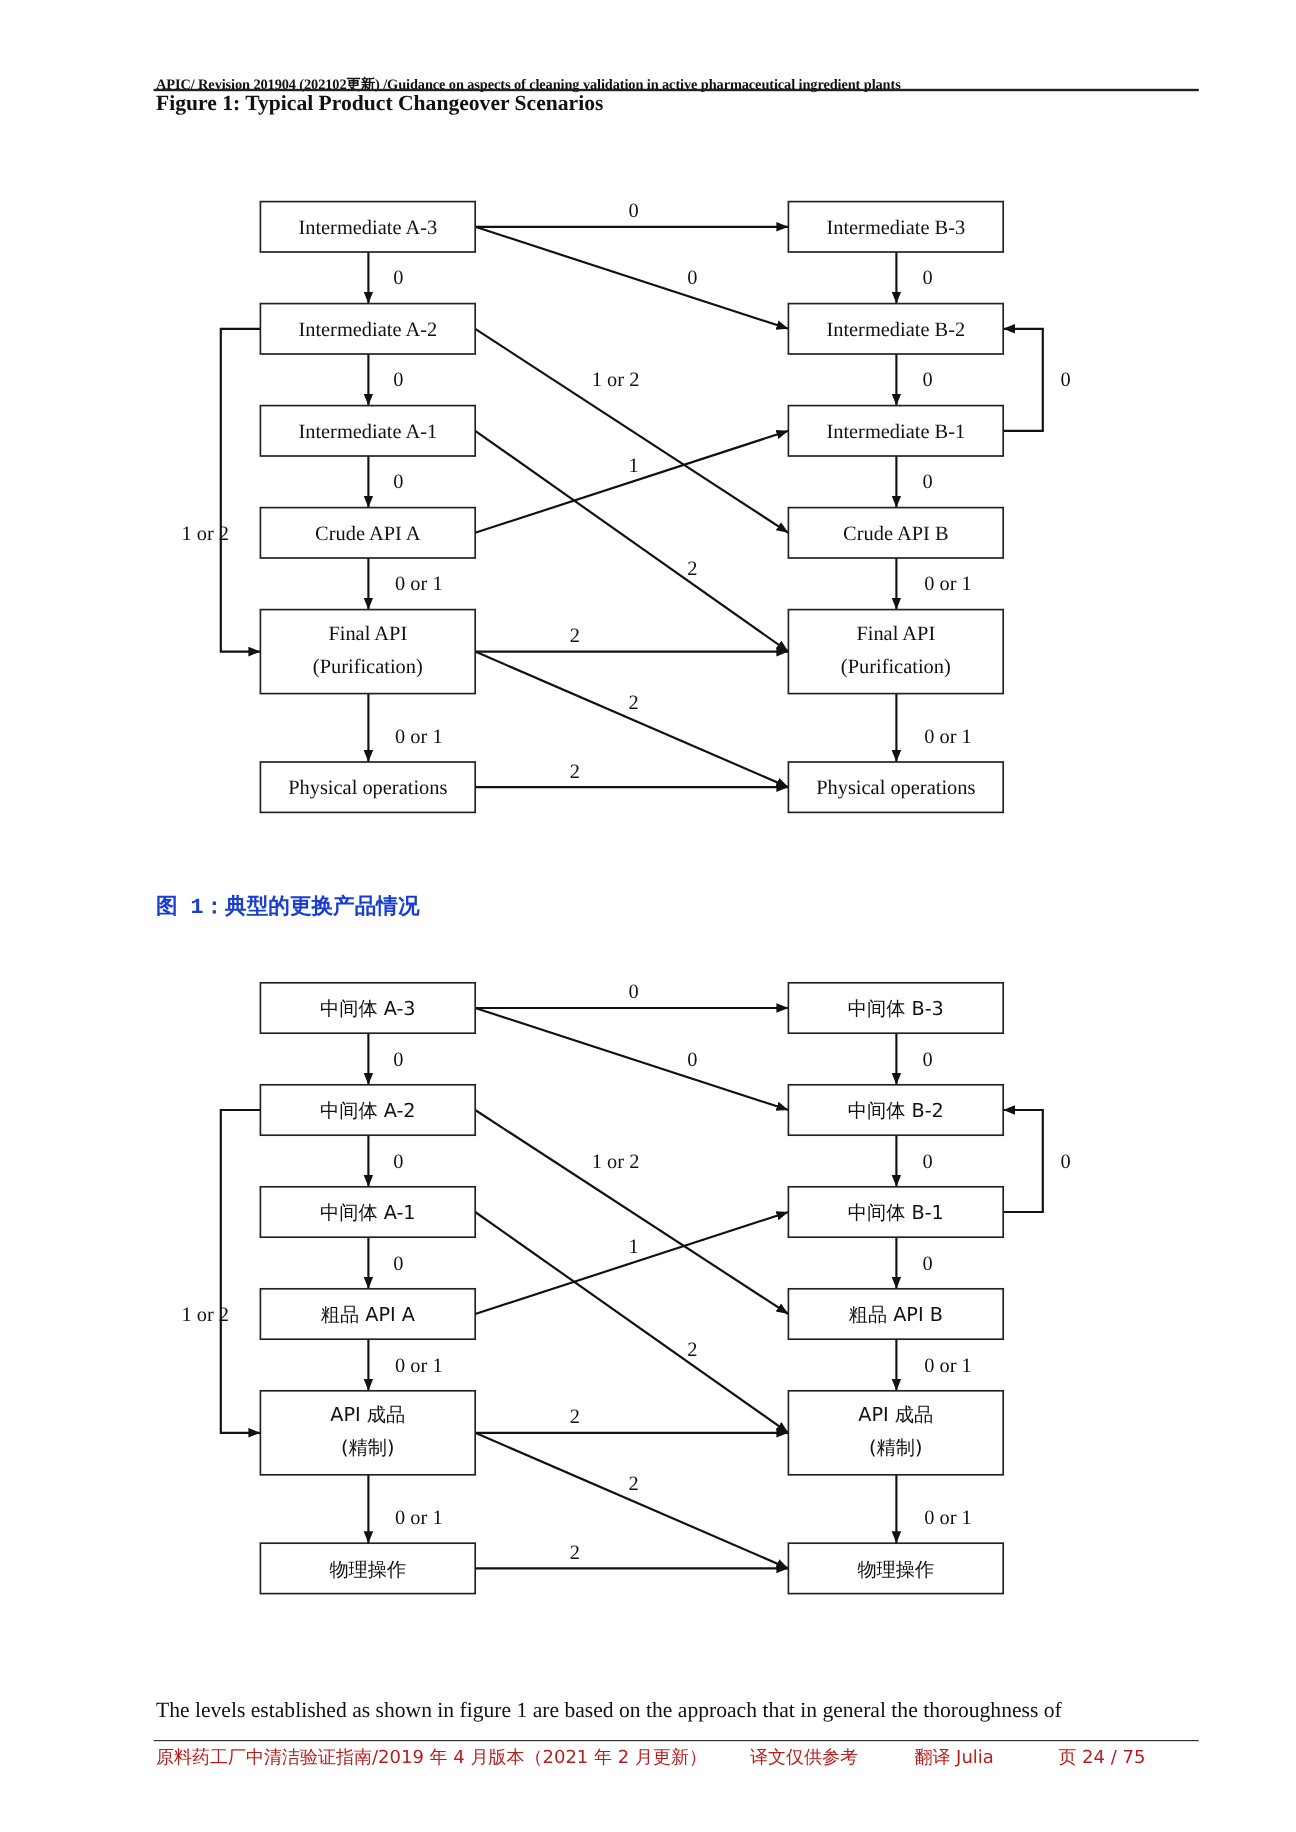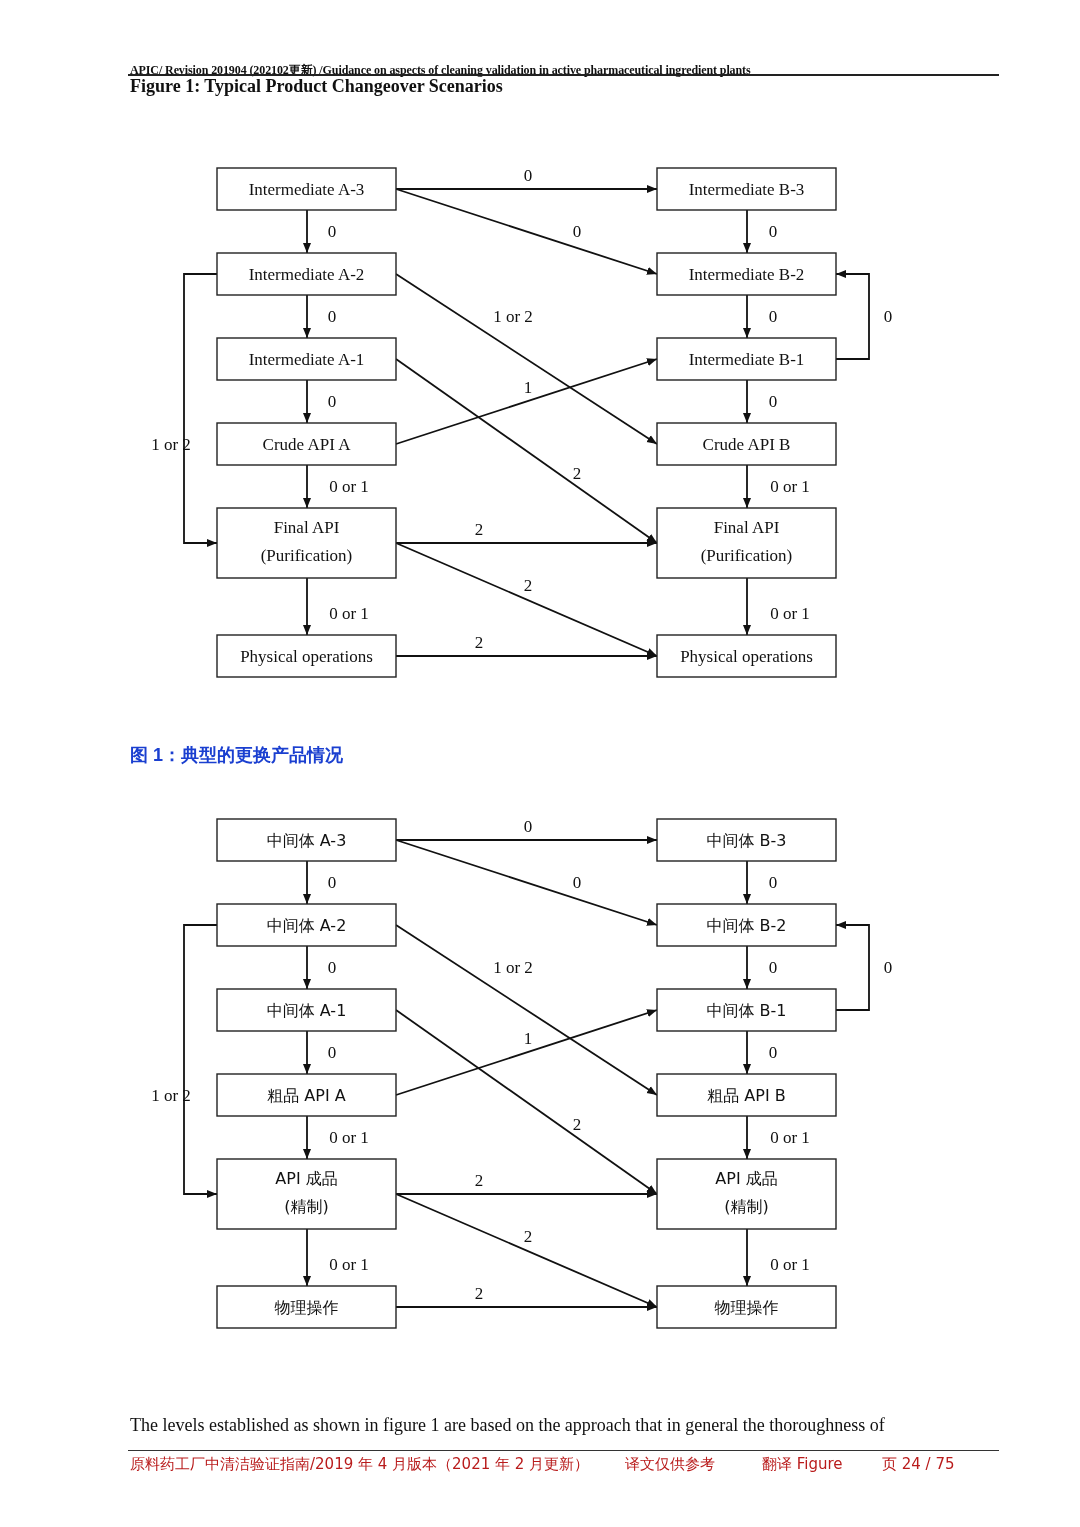--- a/index.html
+++ b/index.html
@@ -1,21 +1,21 @@
 <!DOCTYPE html>
 <html><head>
 <meta charset="utf-8">
 <style>
   html, body { margin: 0; padding: 0; background: #ffffff; }
   body { width: 1080px; height: 1527px; position: relative; overflow: hidden;
          font-family: "Liberation Serif", "DejaVu Serif", serif; color: #111; }
   .header-text { position: absolute; left: 130px; top: 62px; font-size: 12px; font-weight: bold; white-space: nowrap; letter-spacing: -0.1px; }
   .header-rule { position: absolute; left: 128px; top: 74px; width: 871px; height: 1.5px; background: #222; }
   .fig-title { position: absolute; left: 130px; top: 76px; font-size: 18px; font-weight: bold; white-space: nowrap; }
-  .fig-title-cn { position: absolute; left: 130px; top: 743px; font-size: 18px; font-weight: bold; color: #1a3fd0; white-space: nowrap; font-family: Liberation Sans, sans-serif; }
+  .fig-title-cn { position: absolute; left: 130px; top: 743px; font-size: 18px; font-weight: bold; color: #1a3fd0; white-space: nowrap; font-family: Liberation Mono, monospace; }
   svg.diagram { position: absolute; left: 0; }
   svg.diagram text { font-family: "Liberation Serif", "DejaVu Serif", serif; font-size: 17px; fill: #111; }
   svg.diagram text.cn { font-family: "DejaVu Sans", sans-serif; font-size: 16px; }
   .body-text { position: absolute; left: 130px; top: 1395px; font-size: 18px; white-space: nowrap; margin-top: 20px; }
   .footer-rule { position: absolute; left: 128px; top: 1450px; width: 871px; height: 1px; background: #333; }
   .footer { position: absolute; top: 1455px; font-size: 15px; color: #b91c1c; white-space: nowrap; font-family: "DejaVu Sans", sans-serif; }
 </style>
 </head>
 <body>
 
@@ -218,14 +218,14 @@
       <rect x="657" y="485" width="179" height="42" fill="#fff" stroke="#222" stroke-width="1.4"></rect>
       <text x="746.5" y="512" text-anchor="middle" class="cn">物理操作</text>
     </g>
   </svg>
 
 <div class="body-text">The levels established as shown in figure 1 are based on the approach that in general the thoroughness of</div>
 
 <div class="footer-rule"></div>
 <div class="footer" style="left:130px">原料药工厂中清洁验证指南/2019 年 4 月版本（2021 年 2 月更新）</div>
 <div class="footer" style="left:625px">译文仅供参考</div>
-<div class="footer" style="left:762px">翻译  Figure</div>
+<div class="footer" style="left:762px">翻译  Julia</div>
 <div class="footer" style="left:882px">页  24 / 75</div>
 
 </body></html>

